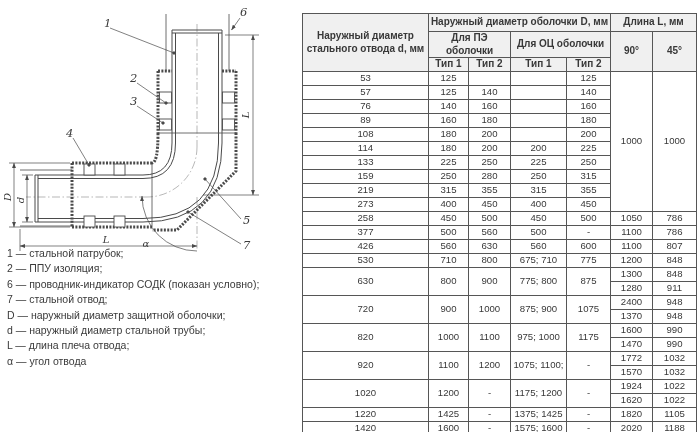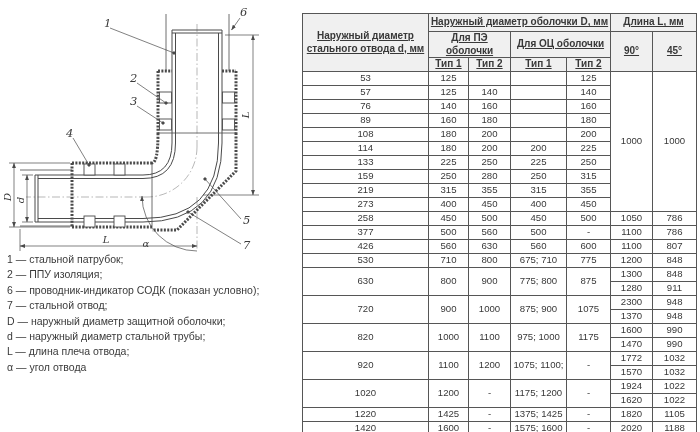--- a/index.html
+++ b/index.html
@@ -5,27 +5,27 @@
   html,body{margin:0;padding:0;}
   body{
     width:700px;height:432px;background:#ffffff;position:relative;
     font-family:"Liberation Sans",sans-serif;color:#383838;overflow:hidden;
   }
   
   .drawing{position:absolute;left:0;top:0;width:302px;height:256px;}
   .callout{font-family:"DejaVu Serif",serif;font-style:italic;font-size:11.5px;fill:#3a3a3a;}
   .dimlabel{font-family:"DejaVu Serif",serif;font-style:italic;font-size:10px;fill:#3a3a3a;}
   
-  .legend{position:absolute;left:7px;top:252px;width:294px;font-size:10.5px;line-height:15.4px;color:#3a3a3a;}
+  .legend{position:absolute;left:7px;top:246px;width:294px;font-size:10.5px;line-height:15.4px;color:#3a3a3a;}
   .legend-row{white-space:nowrap;}
   
   .table-wrap{position:absolute;left:302px;top:13px;width:395px;}
   table{border-collapse:collapse;table-layout:fixed;width:394px;}
   th,td{border:1px solid #565656;text-align:center;vertical-align:middle;padding:0 1px;}
-  th{font-size:10px;font-weight:bold;background:#f0f0f0;line-height:1.25;text-decoration:underline;}
+  th{font-size:10px;font-weight:bold;background:#f0f0f0;line-height:1.25;}
   thead tr:nth-child(1) th{height:17px;}
   thead tr:nth-child(2) th{height:15px;}
   thead tr:nth-child(3) th{height:13px;}
   tbody td{font-size:9.6px;height:13px;line-height:1.05;background:#ffffff;}
 </style>
 </head>
 <body>
 
 <svg class="drawing" viewBox="0 0 302 256" xmlns="http://www.w3.org/2000/svg">
   <defs>
@@ -301,21 +301,21 @@
         <tr>
           <td>1280</td>
           <td>911</td>
         </tr>
         <tr>
           <td rowspan="2">720</td>
           <td rowspan="2">900</td>
           <td rowspan="2">1000</td>
           <td rowspan="2">875; 900</td>
           <td rowspan="2">1075</td>
-          <td>2300</td>
+          <td>2400</td>
           <td>948</td>
         </tr>
         <tr>
           <td>1370</td>
           <td>948</td>
         </tr>
         <tr>
           <td rowspan="2">820</td>
           <td rowspan="2">1000</td>
           <td rowspan="2">1100</td>

